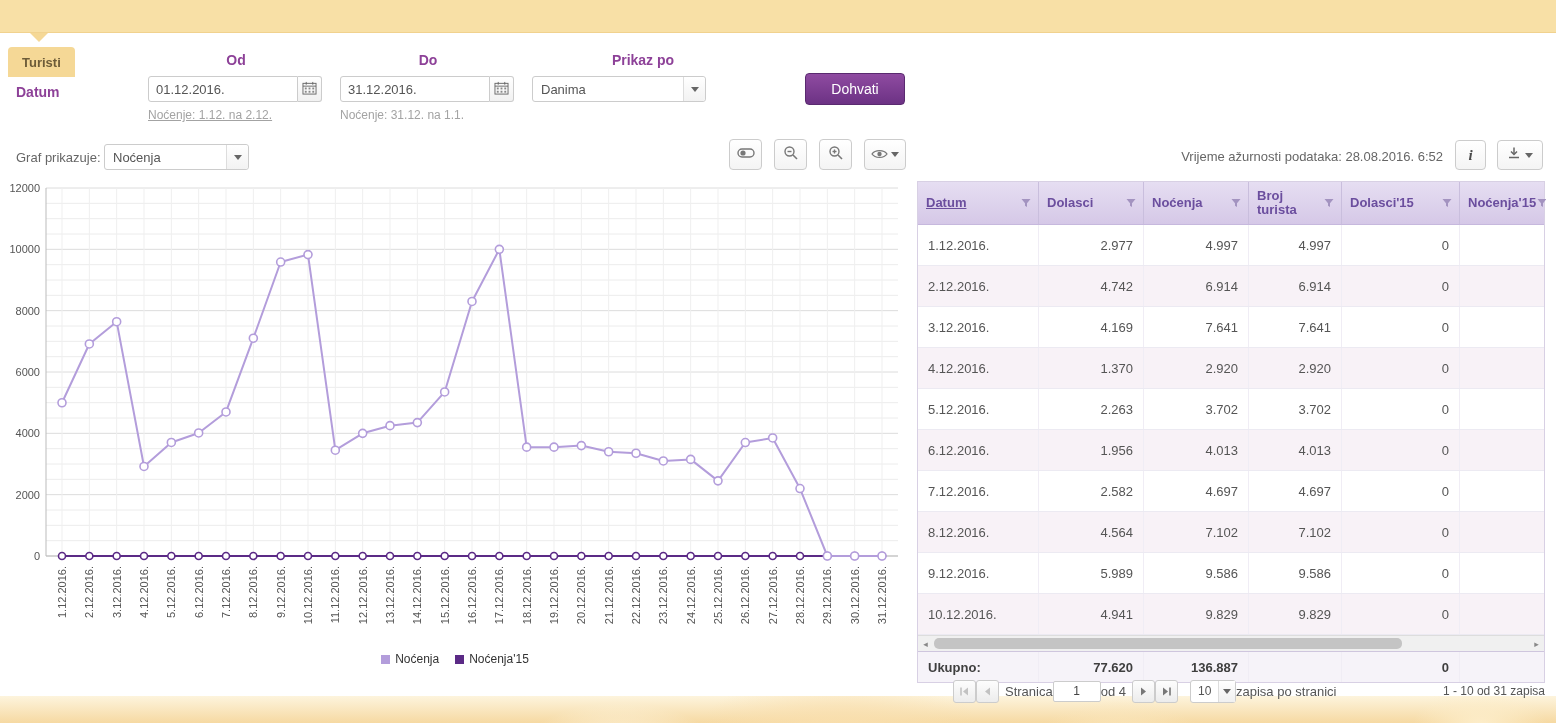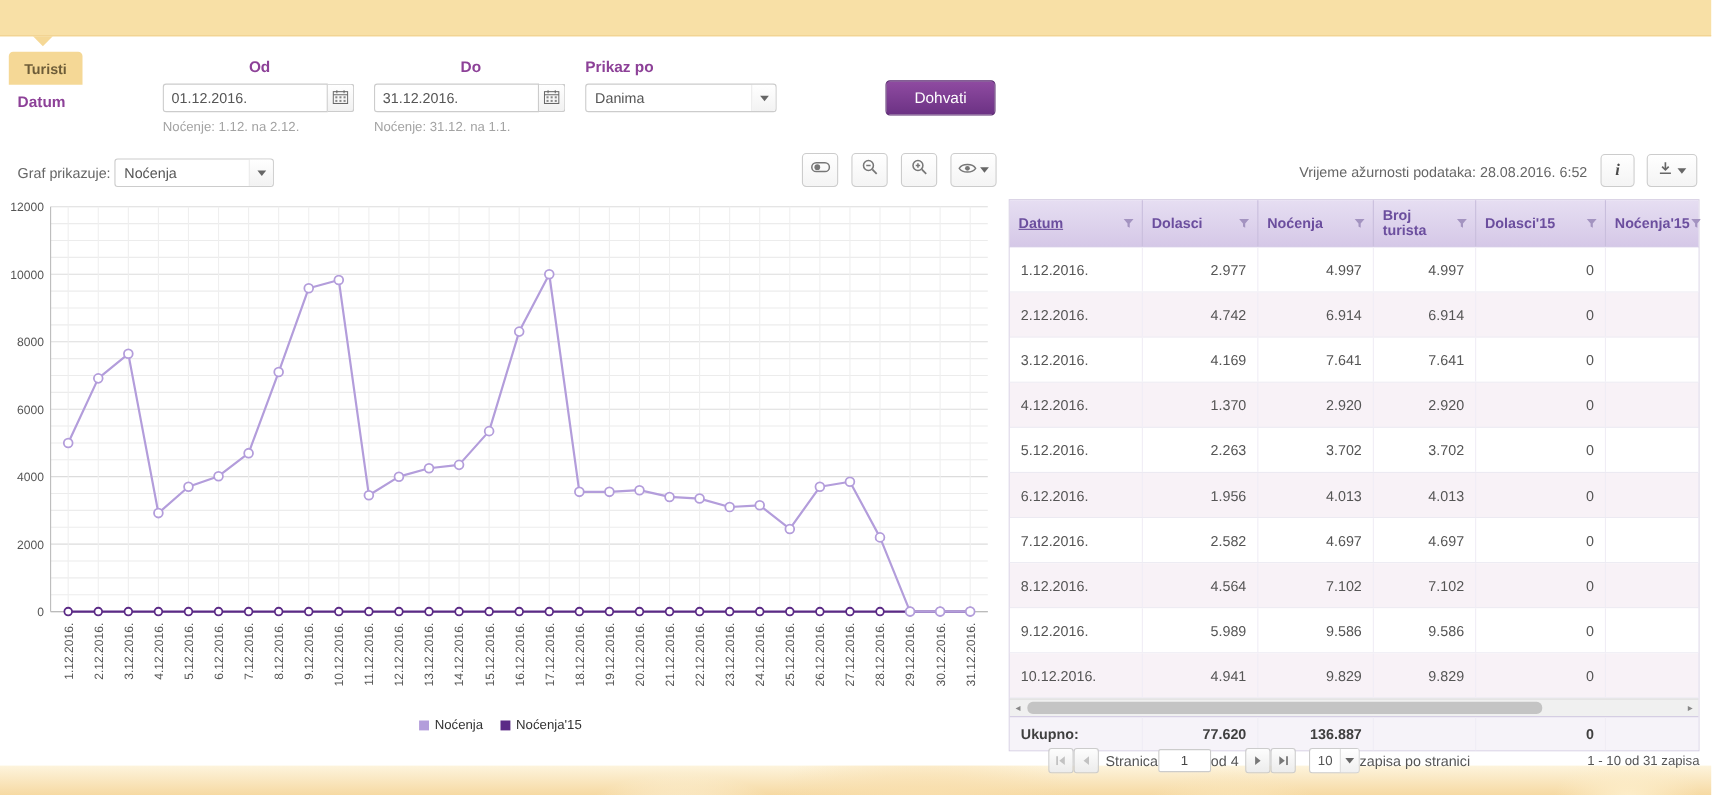--- a/index.html
+++ b/index.html
@@ -118,21 +118,21 @@
               <rect x="7" y="7" width="2" height="2"></rect>
               <rect x="11" y="7" width="2" height="2"></rect>
               <rect x="3" y="10.5" width="2" height="2"></rect>
               <rect x="7" y="10.5" width="2" height="2"></rect>
               <rect x="11" y="10.5" width="2" height="2"></rect>
             </g>
           </svg>
       </span>
     </button>
   </div>
-  <div class="hint" style="left:148px;top:108px;">Noćenje: 1.12. na 2.12.</div>
+  <div class="hint" style="left:148px;top:108px;text-decoration:underline;">Noćenje: 1.12. na 2.12.</div>
 
   <div class="plabel" style="left:340px;top:52px;width:176px;text-align:center;">Do</div>
   <div class="date-group" style="left:340px;top:76px;">
     <input class="date-input" value="31.12.2016." style="">
     <button class="cal-btn">
       <span>
         <svg width="15" height="14" viewBox="0 0 16 15">
             <rect x="1" y="2.5" width="14" height="11.5" fill="none" stroke="#666"></rect>
             <line x1="1" y1="5.5" x2="15" y2="5.5" stroke="#666"></line>
             <line x1="4.5" y1="1" x2="4.5" y2="4" stroke="#666"></line>
@@ -144,21 +144,21 @@
               <rect x="3" y="10.5" width="2" height="2"></rect>
               <rect x="7" y="10.5" width="2" height="2"></rect>
               <rect x="11" y="10.5" width="2" height="2"></rect>
             </g>
           </svg>
       </span>
     </button>
   </div>
   <div class="hint" style="left:340px;top:108px;">Noćenje: 31.12. na 1.1.</div>
 
-  <div class="plabel" style="left:532px;top:52px;width:174px;">Prikaz po</div>
+  <div class="plabel" style="left:556px;top:52px;width:174px;text-align:center;">Prikaz po</div>
   <div class="select" style="left:532px;top:76px;width:174px;">
     <span class="val">Danima</span>
     <span class="arrow-box">
         <span class="caret"></span>
       </span>
   </div>
 
   <button class="btn-dohvati">Dohvati</button>
 
   <div class="graf-label">Graf prikazuje:</div>

